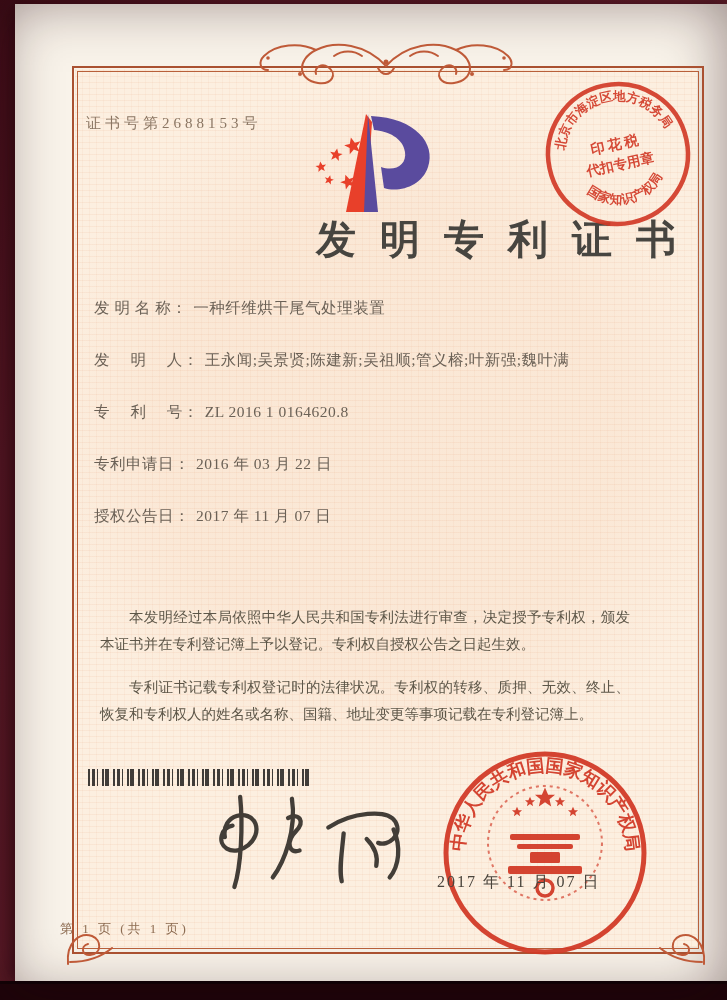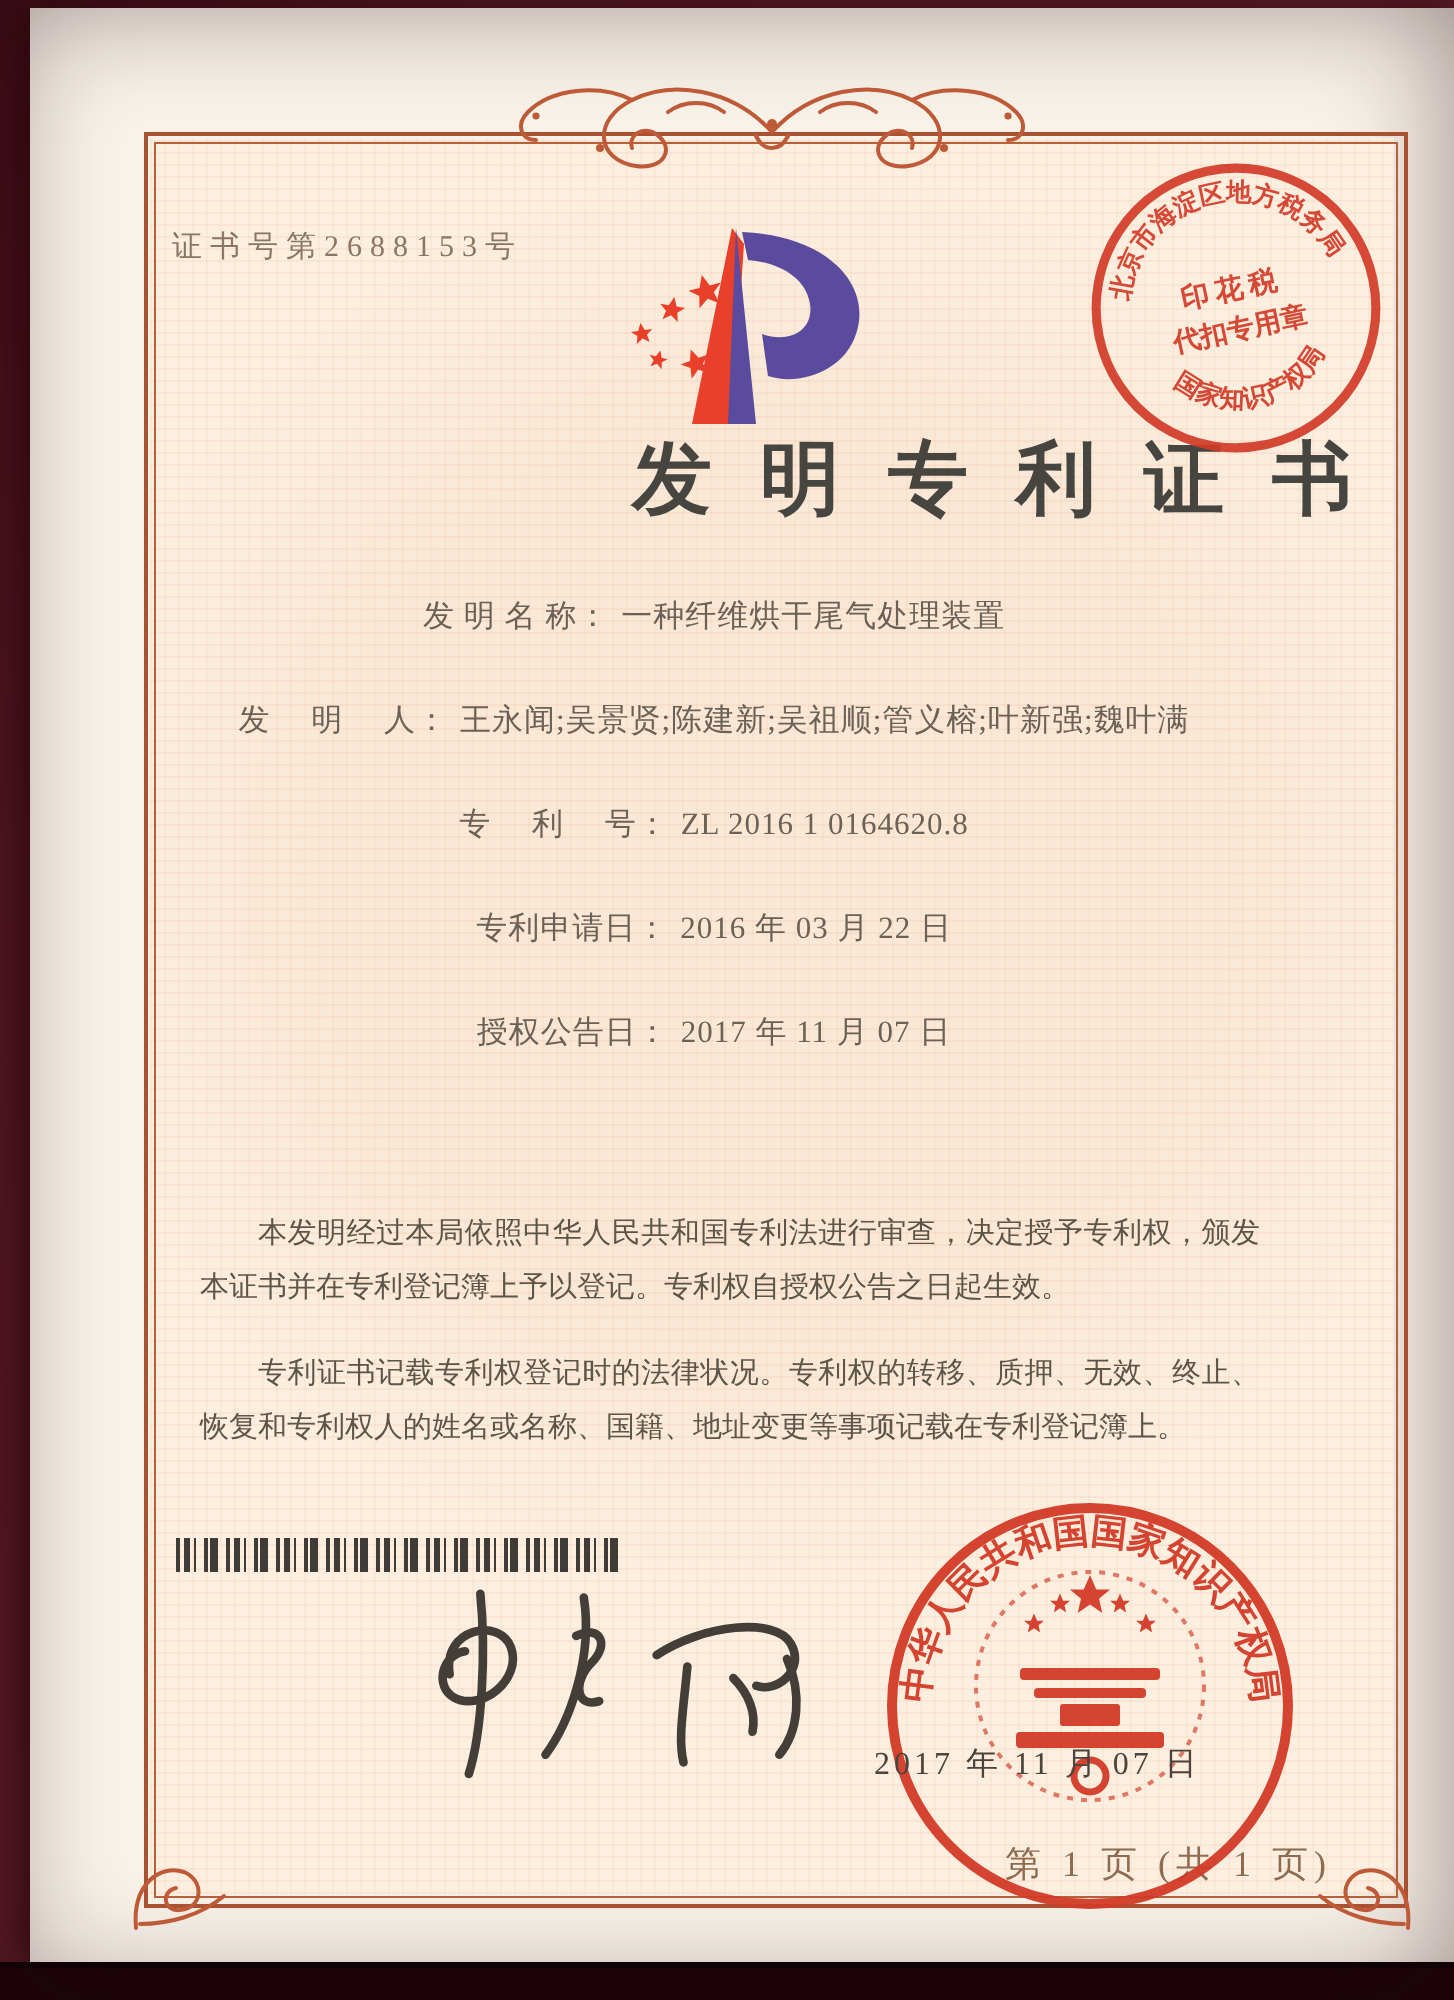--- a/index.html
+++ b/index.html
@@ -26,21 +26,21 @@
   .corner-flourish{position:absolute;width:52px;height:40px;z-index:3;}
   .cf-left{left:64px;top:928px;}
   .cf-right{left:656px;top:928px;transform:scaleX(-1);}
 
   .cert-number{position:absolute;left:86px;top:114px;z-index:4;font-size:15px;
     letter-spacing:4px;color:#8a7663;}
   .logo{position:absolute;left:296px;top:110px;width:172px;height:106px;z-index:4;}
   .title{position:absolute;left:72px;top:212px;width:628px;z-index:4;text-align:right;
     font-size:40px;font-weight:700;color:#474540;letter-spacing:24px;text-indent:24px;}
 
-  .fields{position:absolute;left:77px;top:298px;width:560px;z-index:4;text-align:center;}
+  .fields{position:absolute;left:94px;top:298px;width:560px;z-index:4;}
   .field-row{height:52px;font-size:15.5px;color:#6b6156;letter-spacing:.5px;white-space:nowrap;}
   .field-row .lbl{display:inline-block;}
   .field-row .val{display:inline-block;margin-left:6px;}
 
   .paragraphs{position:absolute;left:84px;top:588px;width:562px;z-index:4;
     font-size:14.5px;line-height:1.86;color:#5d5648;text-align:justify;}
   .paragraphs p{margin:16px;text-indent:2em;}
 
   .barcode{position:absolute;left:88px;top:769px;width:224px;height:17px;z-index:4;opacity:.88;
     background:
@@ -49,22 +49,22 @@
        transparent 16px 17px,#262422 17px 21px,transparent 21px 25px);}
   .officer{position:absolute;left:97px;top:812px;z-index:4;font-family:"Liberation Sans","DejaVu Sans",sans-serif;
     font-size:17px;color:#4e463c;line-height:1.9;letter-spacing:2px;}
   .signature{position:absolute;left:198px;top:786px;width:230px;height:108px;z-index:5;}
 
   .seal-tax{position:absolute;left:542px;top:78px;width:152px;height:152px;z-index:6;
     transform:rotate(-12deg);opacity:.92;}
   .seal-office{position:absolute;left:438px;top:746px;width:214px;height:214px;z-index:5;opacity:.95;}
   .issue-date{position:absolute;left:437px;top:872px;z-index:7;font-size:16px;
     color:#4a443c;letter-spacing:2px;white-space:nowrap;}
-  .page-footer{position:absolute;left:78px;top:920px;width:588px;z-index:4;text-align:right;
-    font-size:18px;color:#8d6c52;letter-spacing:3px;}
+  .page-footer{position:absolute;left:60px;top:920px;width:588px;z-index:4;text-align:left;
+    font-size:13px;color:#8d6c52;letter-spacing:3px;}
   svg text{font-family:"Liberation Serif","DejaVu Serif",serif;}
 </style>
 </head>
 <body>
 
 <div class="stage">
   <div class="paper"></div>
   <div class="inner-bg"></div>
   <div class="frame-outer">
     <div class="frame-inner"></div>

